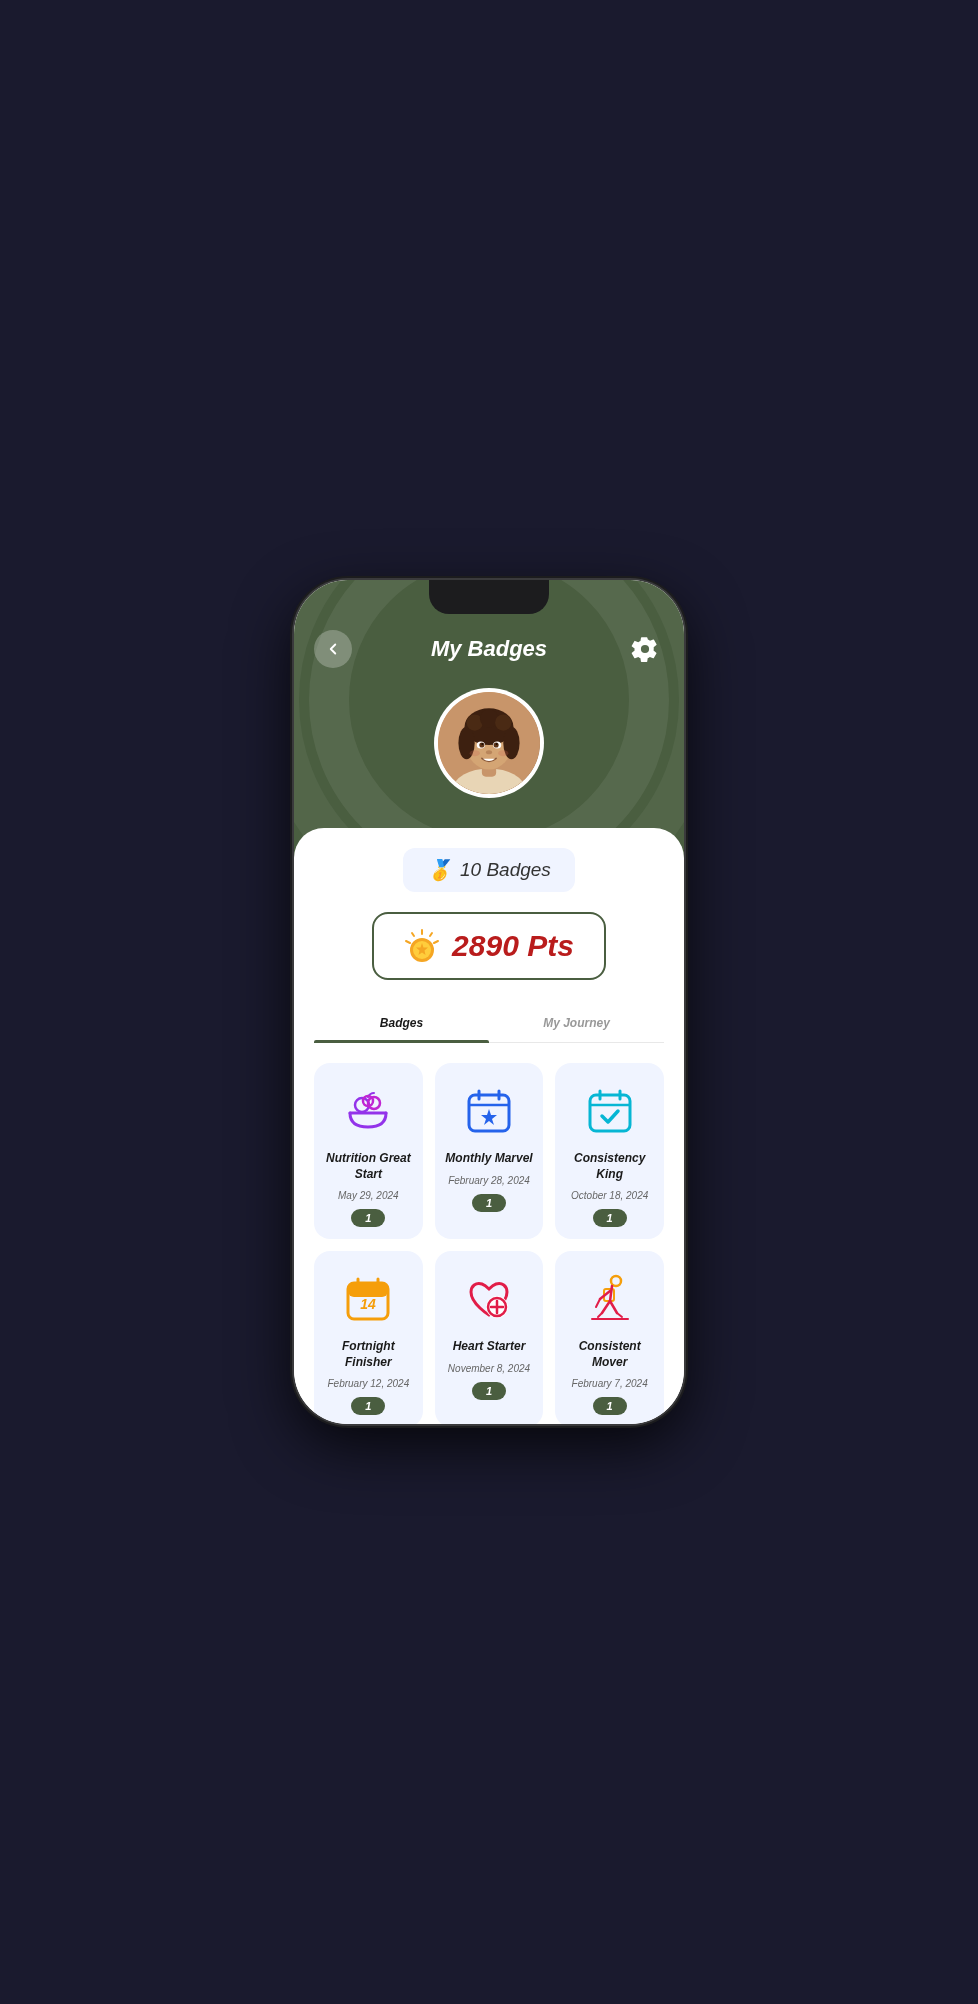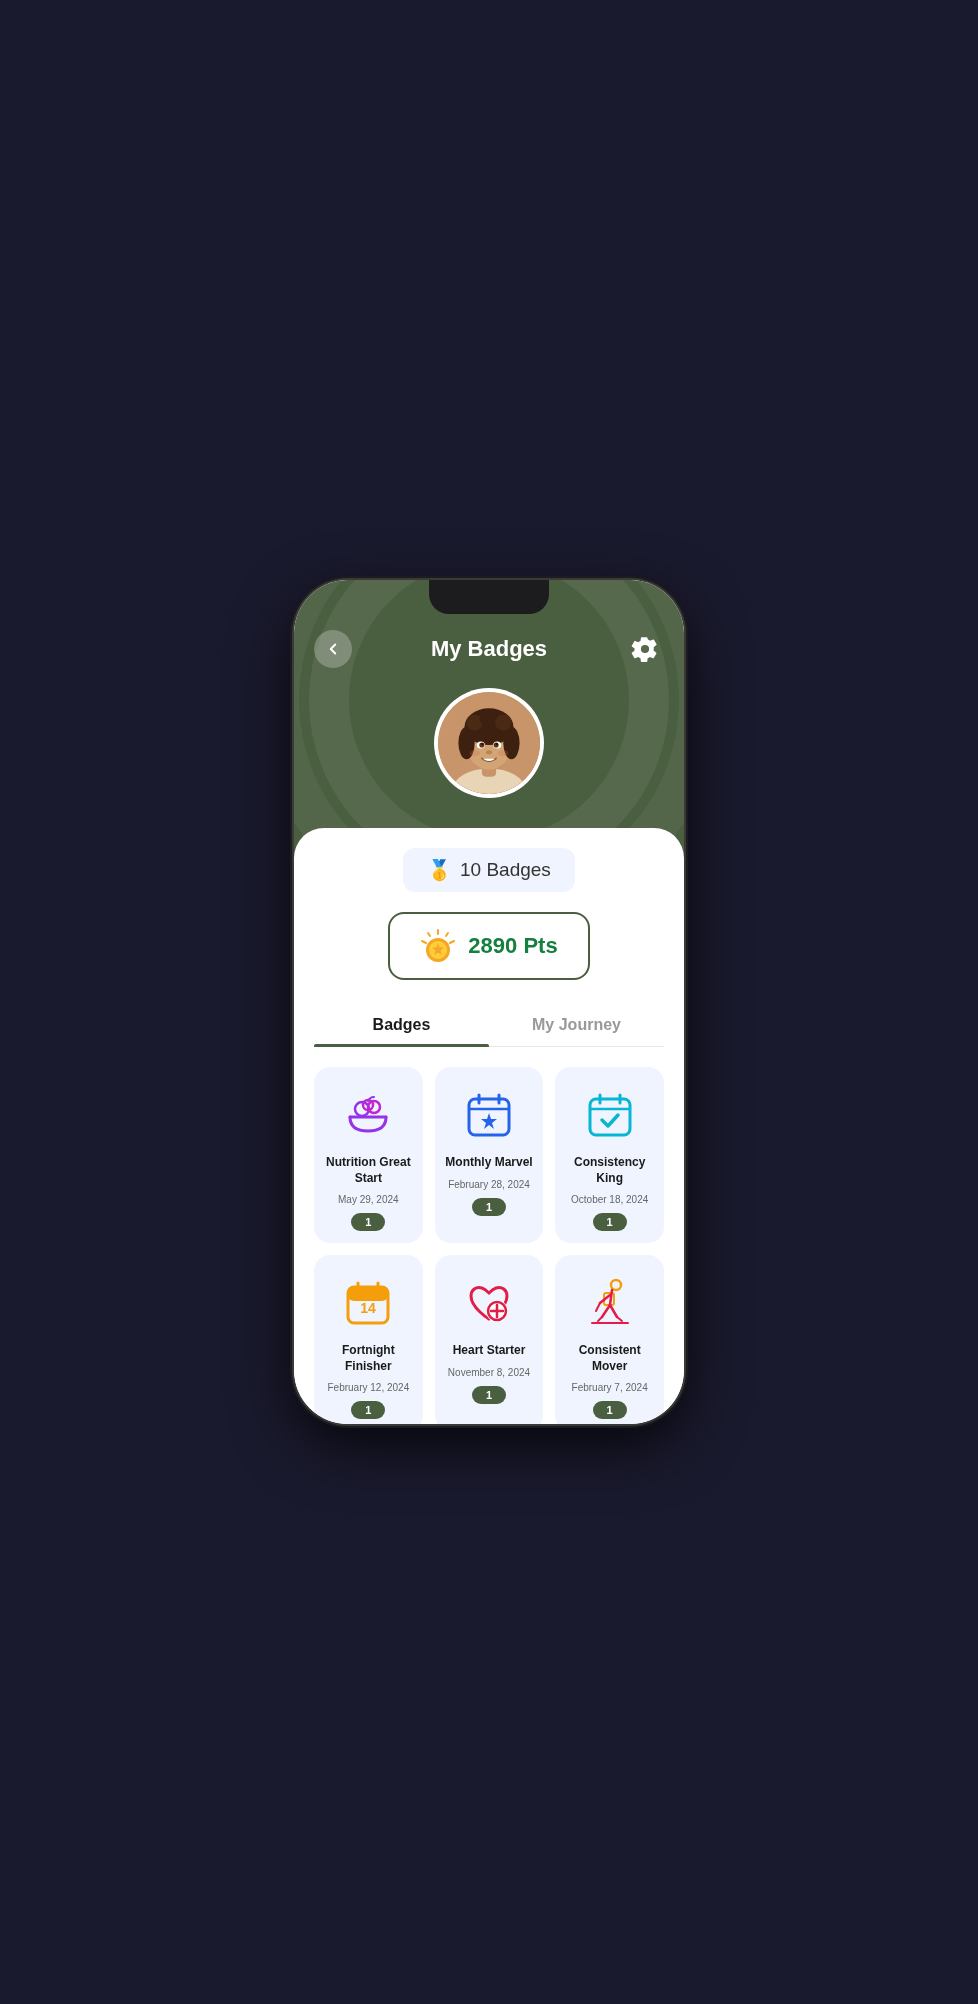--- a/index.html
+++ b/index.html
@@ -19,20 +19,21 @@
       box-shadow: 0 0 0 2px #3a3a3c, 0 0 0 4px #1c1c1e, 0 20px 60px rgba(0,0,0,0.8), inset 0 0 0 1px #5a5a5c;
       position: relative;
       overflow: hidden;
     }
     .phone-screen {
       position: absolute;
       top: 0; left: 0; right: 0; bottom: 0;
       border-radius: 7px;
       overflow: hidden;
       background: #fff;
+      font-style: italic;
     }
     
     .notch {
       position: absolute;
       top: 0;
       left: 50%;
       transform: translateX(-50%);
       width: 120px;
       height: 34px;
       background: #1c1c1e;
@@ -164,36 +165,36 @@
       border-radius: 16px;
       display: flex;
       align-items: center;
       justify-content: center;
       gap: 12px;
       padding: 14px 30px;
       margin: 0 auto 24px;
       width: fit-content;
     }
     .points-text {
-      font-size: 22px;
+      font-size: 30px;
       font-weight: 700;
-      color: #15803d;
+      color: #b91c1c;
     }
 
     
     .tabs {
       display: flex;
       border-bottom: 1px solid #e8e8e8;
       margin-bottom: 20px;
     }
     .tab {
       flex: 1;
       text-align: center;
       padding: 12px 0;
-      font-size: 16px;
+      font-size: 12px;
       font-weight: 600;
       color: #999;
       cursor: pointer;
       position: relative;
     }
     .tab.active {
       color: #1a1a1a;
     }
     .tab.active::after {
       content: '';

